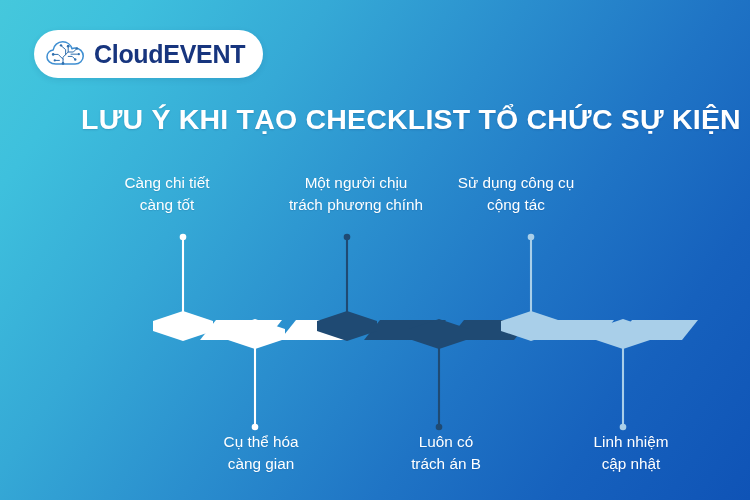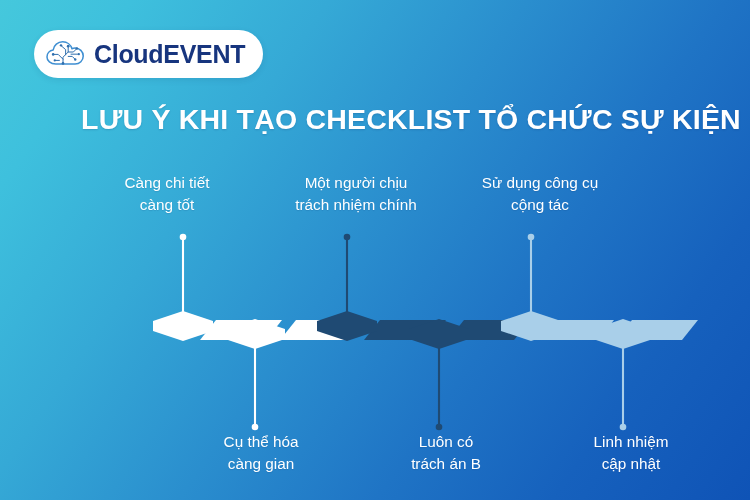--- a/index.html
+++ b/index.html
@@ -89,21 +89,21 @@
     line-height: 1.45;
     white-space: pre-line;
     text-shadow: 0 1px 1px rgba(0,35,90,0.13);
   }
   .lbl-top    { width: 200px; }
   .lbl-bottom { width: 200px; }
 
   
   #label-top-1    { left:  67px; top: 172px; }
   #label-top-2    { left: 256px; top: 172px; }
-  #label-top-3    { left: 440px; top: 172px; }
+  #label-top-3    { left: 416px; top: 172px; }
   
   #label-bottom-1 { left: 161px; top: 431px; }
   #label-bottom-2 { left: 346px; top: 431px; }
   #label-bottom-3 { left: 531px; top: 431px; }
 </style>
 </head>
 <body>
 
 <div id="logo-pill" style="background: rgb(255, 255, 255);">
   <span class="cloud-ico">
@@ -190,21 +190,21 @@
       <polygon points="531,311 561,321 561,331 531,341 501,331 501,321" fill="#a9cfe9"></polygon>
 
       <polygon points="623,319 653,329 653,339 623,349 593,339 593,329" fill="#a9cfe9"></polygon>
     </g>
   </svg>
 </div>
 
 <div class="node-label lbl-top" id="label-top-1">Càng chi tiết
 càng tốt</div>
 <div class="node-label lbl-top" id="label-top-2">Một người chịu
-trách nhiệm chính</div>
+trách phương chính</div>
 <div class="node-label lbl-top" id="label-top-3">Sử dụng công cụ
 cộng tác</div>
 
 <div class="node-label lbl-bottom" id="label-bottom-1">Cụ thể hóa
 càng gian</div>
 <div class="node-label lbl-bottom" id="label-bottom-2">Luôn có
 trách án B</div>
 <div class="node-label lbl-bottom" id="label-bottom-3">Linh nhiệm
 cập nhật</div>
 

